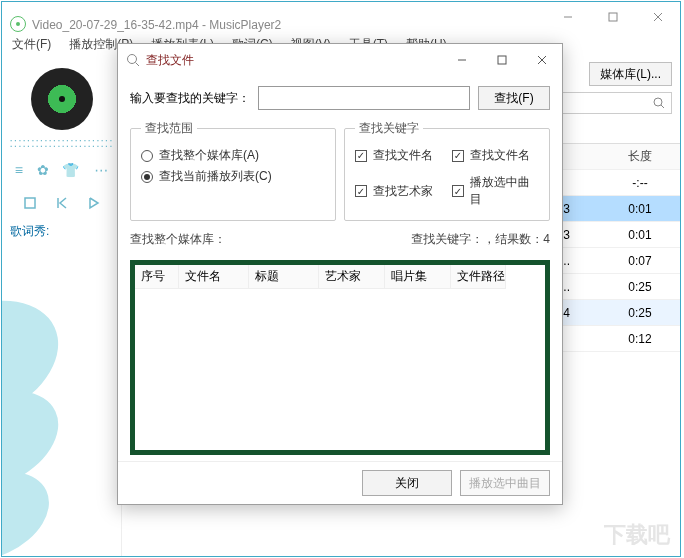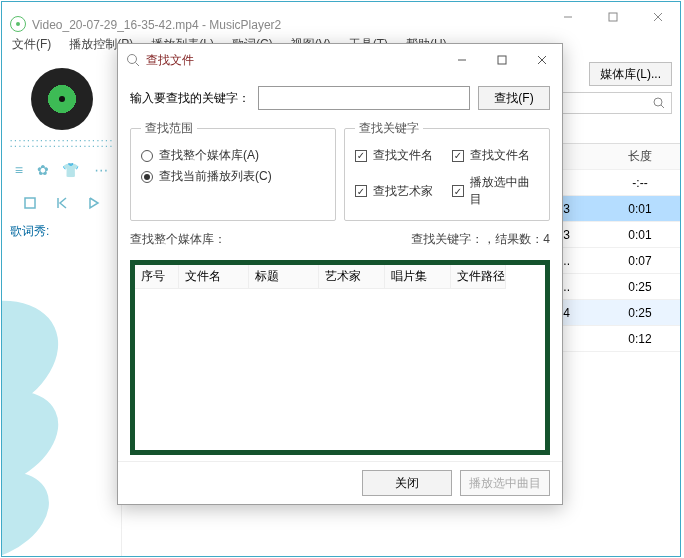--- a/index.html
+++ b/index.html
@@ -181,20 +181,21 @@
           </div>
           <div class="list-row alt">
             <span class="c1">4</span>
             <span class="c2">0:25</span>
           </div>
           <div class="list-row">
             <span class="c1"></span>
             <span class="c2">0:12</span>
           </div>
         </div>
+      <div class="watermark">下载吧</div>
     </div>
   </div>
 </div>
 
 <div class="dialog">
   <div class="dlg-title">
     <svg viewBox="0 0 14 14">
         <circle cx="6" cy="6" r="4.5"></circle>
         <line x1="9.5" y1="9.5" x2="13" y2="13"></line>
       </svg>

